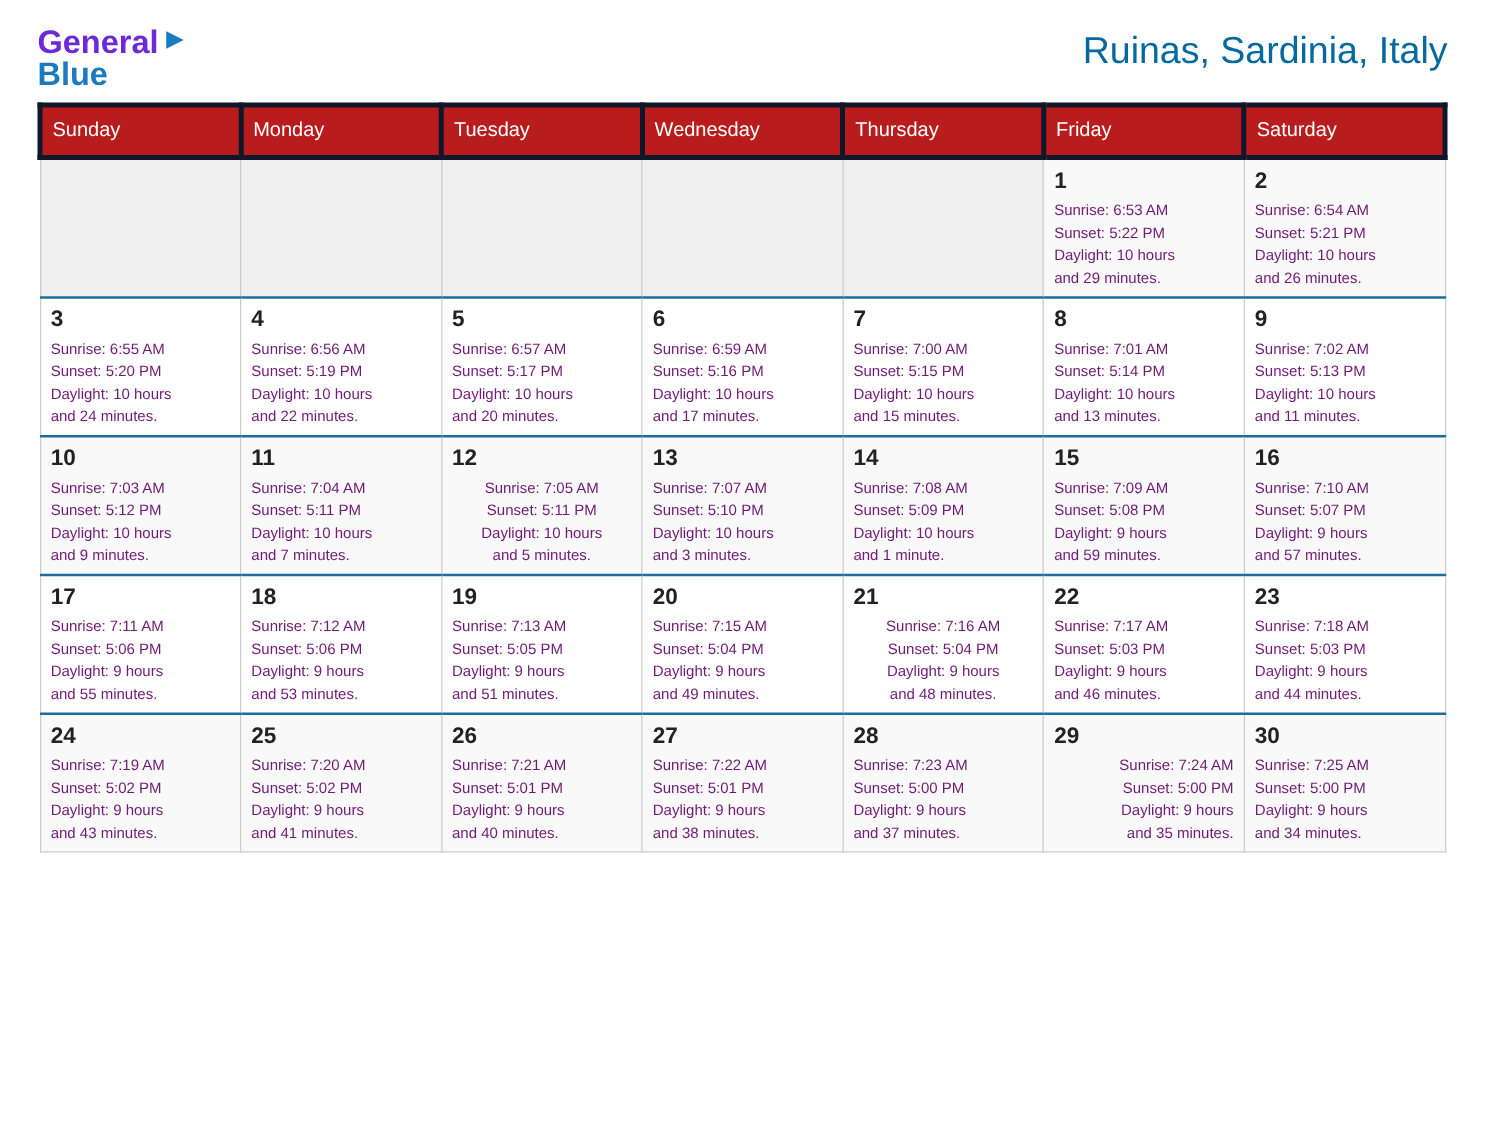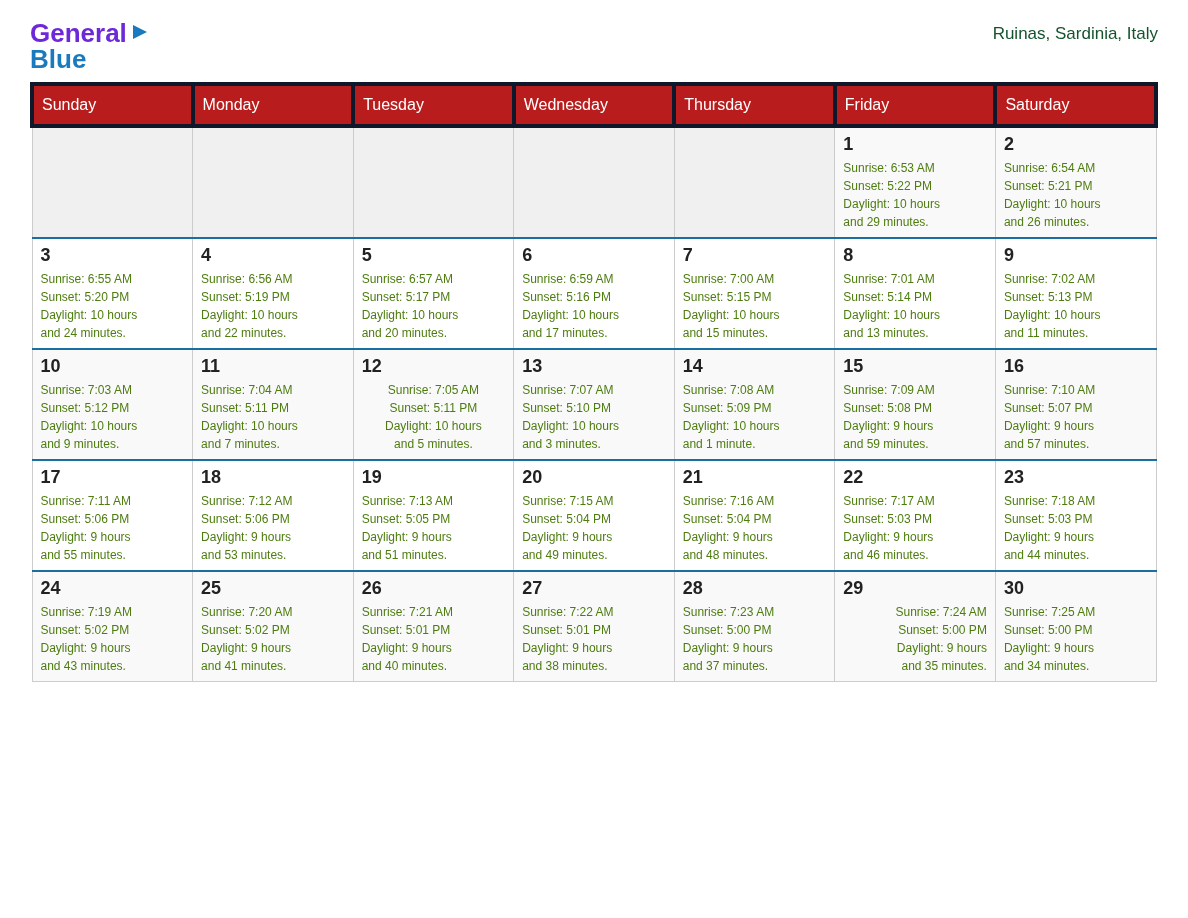--- a/index.html
+++ b/index.html
@@ -40,22 +40,22 @@
     .title-section {
       text-align: right;
     }
     .calendar-title {
       font-size: 52px;
       font-weight: normal;
       color: #222;
       line-height: 1.1;
     }
     .calendar-subtitle {
-      font-size: 17px;
-      color: #14532d;
+      font-size: 30px;
+      color: #0369a1;
       margin-top: 4px;
     }
     .calendar-table {
       width: 100%;
       border-collapse: collapse;
       margin-top: 8px;
     }
     .calendar-table th {
       background-color: #b91c1c;
       color: #fff;
@@ -80,21 +80,21 @@
       background: #fff;
     }
     .day-num {
       font-size: 18px;
       font-weight: bold;
       color: #222;
       margin-bottom: 4px;
     }
     .day-info {
       font-size: 12px;
-      color: #4d7c0f;
+      color: #701a75;
       line-height: 1.5;
     }
     .empty-cell {
       background: #f0f0f0 !important;
     }
     
     .week-row td {
       border-top: 2px solid #1a6fa0;
     }
   </style>
@@ -278,21 +278,21 @@
         </td>
         <td>
           <div class="day-num">20</div>
           <div class="day-info" style="white-space: pre-line;">Sunrise: 7:15 AM
 Sunset: 5:04 PM
 Daylight: 9 hours
 and 49 minutes.</div>
         </td>
         <td>
           <div class="day-num">21</div>
-          <div class="day-info" style="white-space: pre-line;">Sunrise: 7:16 AM
+          <div class="day-info" style="white-space: pre-line; text-align: center;">Sunrise: 7:16 AM
 Sunset: 5:04 PM
 Daylight: 9 hours
 and 48 minutes.</div>
         </td>
         <td>
           <div class="day-num">22</div>
           <div class="day-info" style="white-space: pre-line;">Sunrise: 7:17 AM
 Sunset: 5:03 PM
 Daylight: 9 hours
 and 46 minutes.</div>

